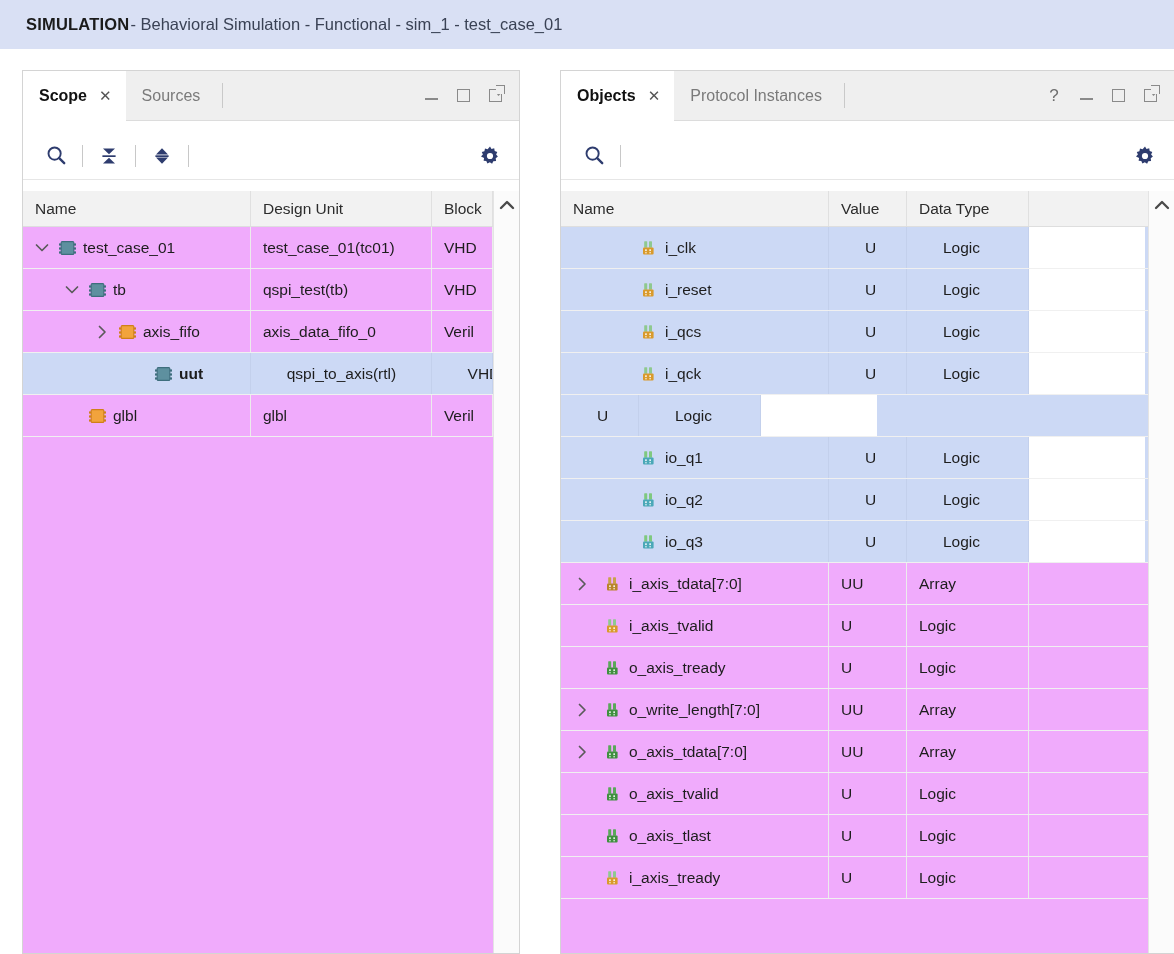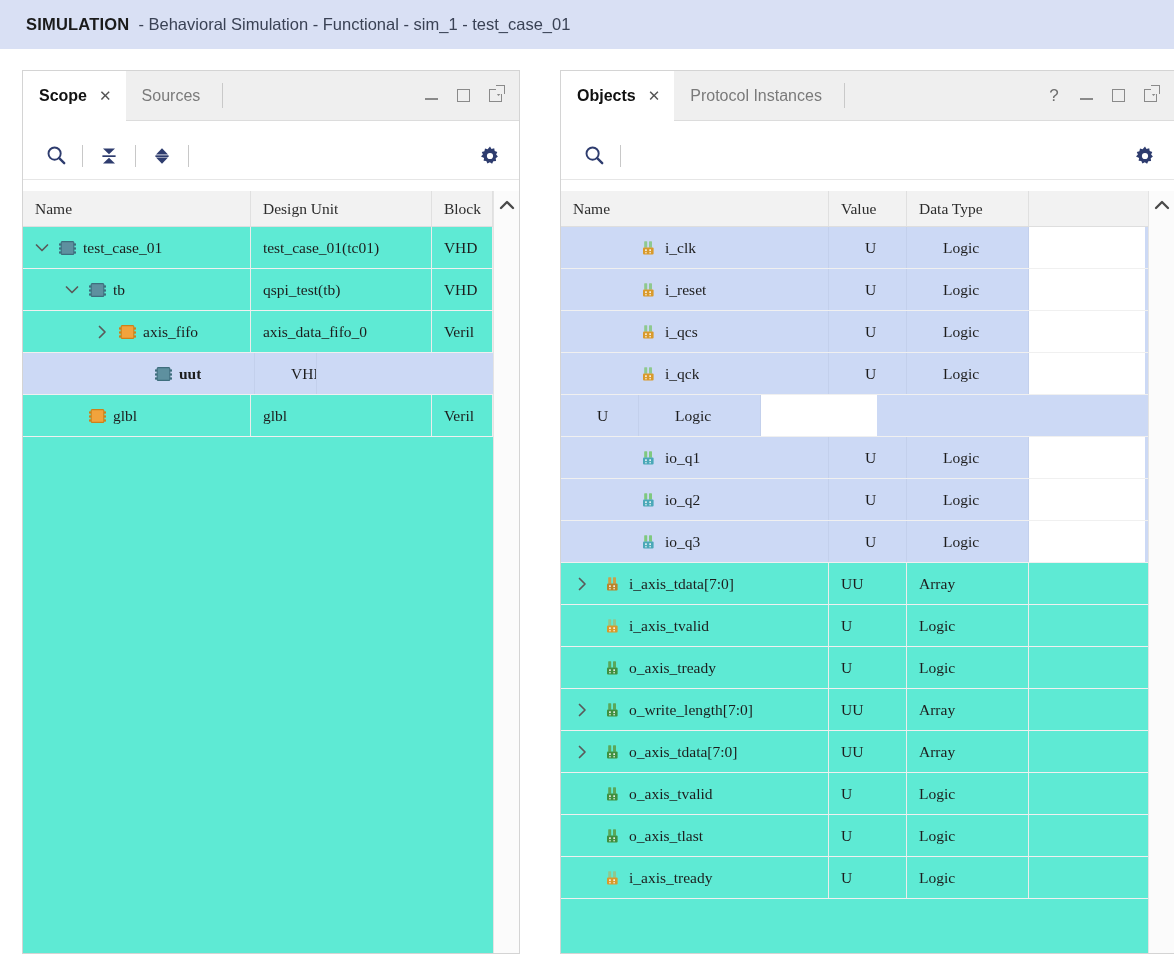--- a/index.html
+++ b/index.html
@@ -14,21 +14,21 @@
 
   
   .banner {
     position: absolute; left: 0; top: 0; width: 1174px; height: 49px;
     background: #d9e0f4;
     display: flex; align-items: center;
     padding-left: 26px;
     white-space: nowrap;
   }
   .banner-strong { font-size: 16.5px; font-weight: bold; color: #1b1b1b; letter-spacing: .2px; }
-  .banner-rest { font-size: 16.5px; color: #3a4255; margin-left: 9px; }
+  .banner-rest { font-size: 16.5px; color: #3a4255; margin-left: 1px; }
 
   
   .panel {
     position: absolute;
     background: #ffffff;
     border: 1px solid #d4d4d4;
     display: flex; flex-direction: column;
     overflow: hidden;
     gap: 11px;
   }
@@ -85,21 +85,21 @@
   .toolbar {
     height: 48px; flex: 0 0 48px; background: #ffffff;
     display: flex; align-items: center; padding: 0 14px 0 18px;
     border-bottom: 1px solid #e6e6e6;
   }
   .tb-icon { width: 30px; height: 30px; display: flex; align-items: center; justify-content: center; cursor: default; }
   .tb-div { width: 1px; height: 22px; background: #c8c8c8; margin: 0 11px; }
   .tb-spacer { flex: 1 1 auto; }
 
   
-  .table-wrap { flex: 1 1 auto; display: flex; overflow: hidden; background: #5eead4; position: relative; font-family: Liberation Serif, serif; }
+  .table-wrap { flex: 1 1 auto; display: flex; overflow: hidden; background: #f0abfc; position: relative; }
   .table-main { flex: 1 1 auto; overflow: hidden; position: relative; }
   .thead {
     display: flex; height: 36px; background: #f2f2f2;
     border-bottom: 1px solid #dedede;
     font-size: 15.5px; color: #2c2c2c;
   }
   .th { display: flex; align-items: center; padding-left: 12px; border-right: 1px solid #e0e0e0; overflow: hidden; white-space: nowrap; }
   .tr {
     display: flex; height: 42px; font-size: 15.5px; color: #1d1d1d;
     border-bottom: 1px solid #f0f0f0;
@@ -324,20 +324,21 @@
                       <rect x="0" y="7.4" width="2.6" height="2.2" fill="#3e6e7d"></rect>
                       <rect x="14.4" y="7.4" width="2.6" height="2.2" fill="#3e6e7d"></rect>
                       <rect x="0" y="11.4" width="2.6" height="2.2" fill="#3e6e7d"></rect>
                       <rect x="14.4" y="11.4" width="2.6" height="2.2" fill="#3e6e7d"></rect>
                       <rect x="2.2" y="1.6" width="12.6" height="12.8" rx="1" fill="#5e909f" stroke="#3e6e7d" stroke-width="1.1"></rect>
                     </svg>
                   </span>
                   <span class="label bold">uut</span>
                 </div>
               </div>
+              <div class="td sc-c1">qspi_to_axis(rtl)</div>
               <div class="td sc-c2">VHD</div>
             </div>
             <div class="tr">
               <div class="td sc-c0 pad0">
                 <div class="namecell">
                   <span class="indent" style="width:38px"></span>
                   <span class="chev"></span>
                   <span style="width:6px"></span>
                   <span class="sig">
                     <svg width="17" height="16" viewBox="0 0 17 16">

